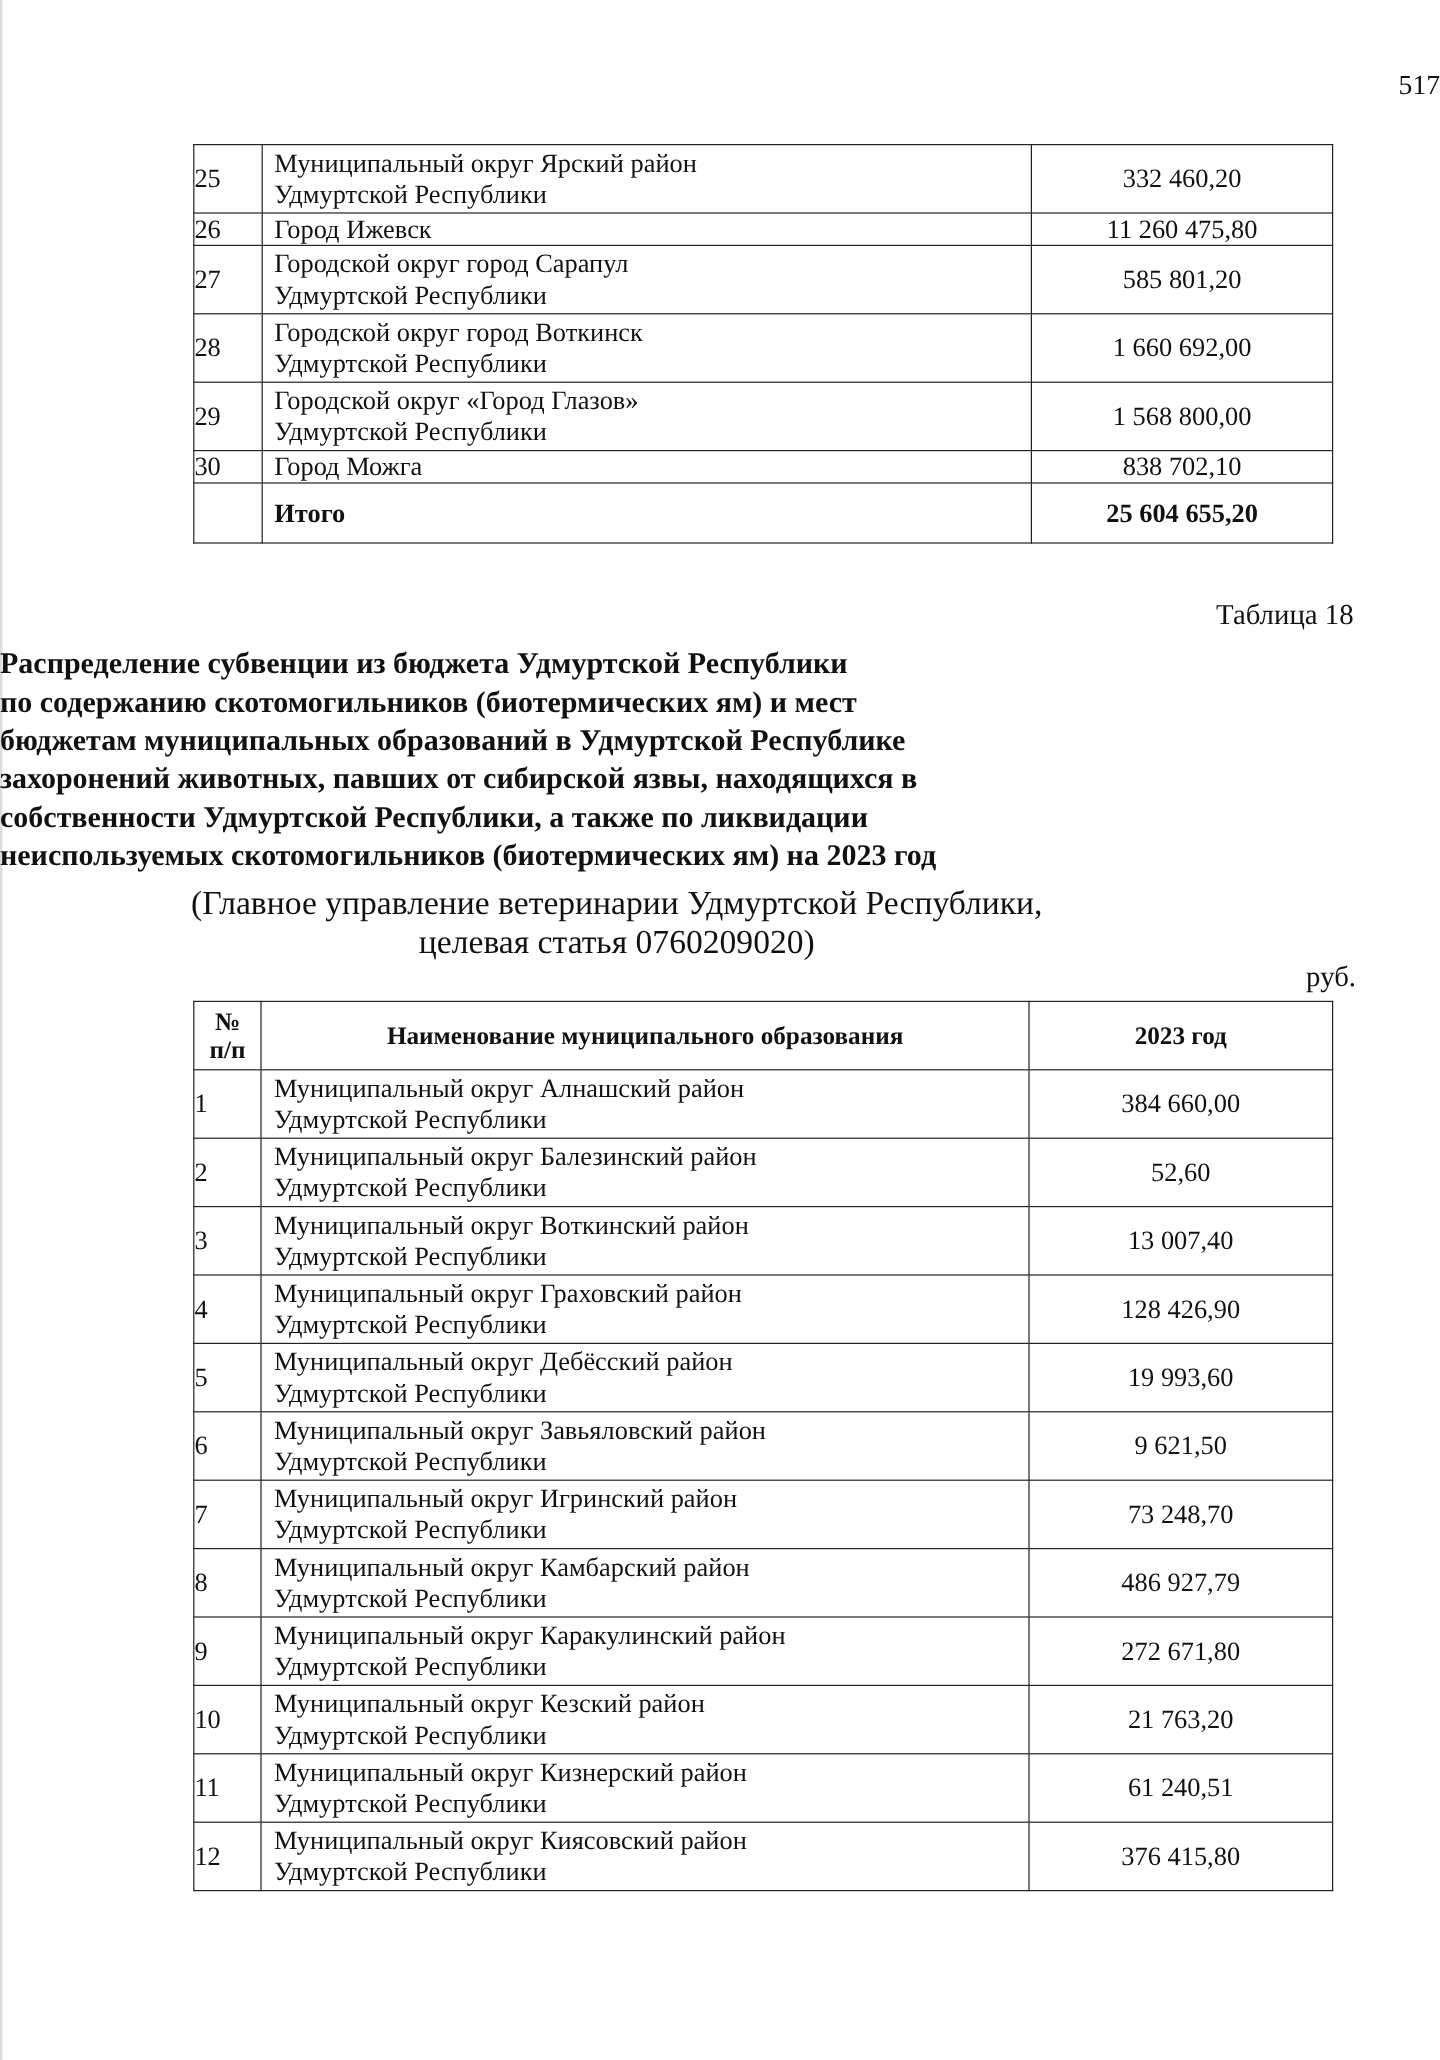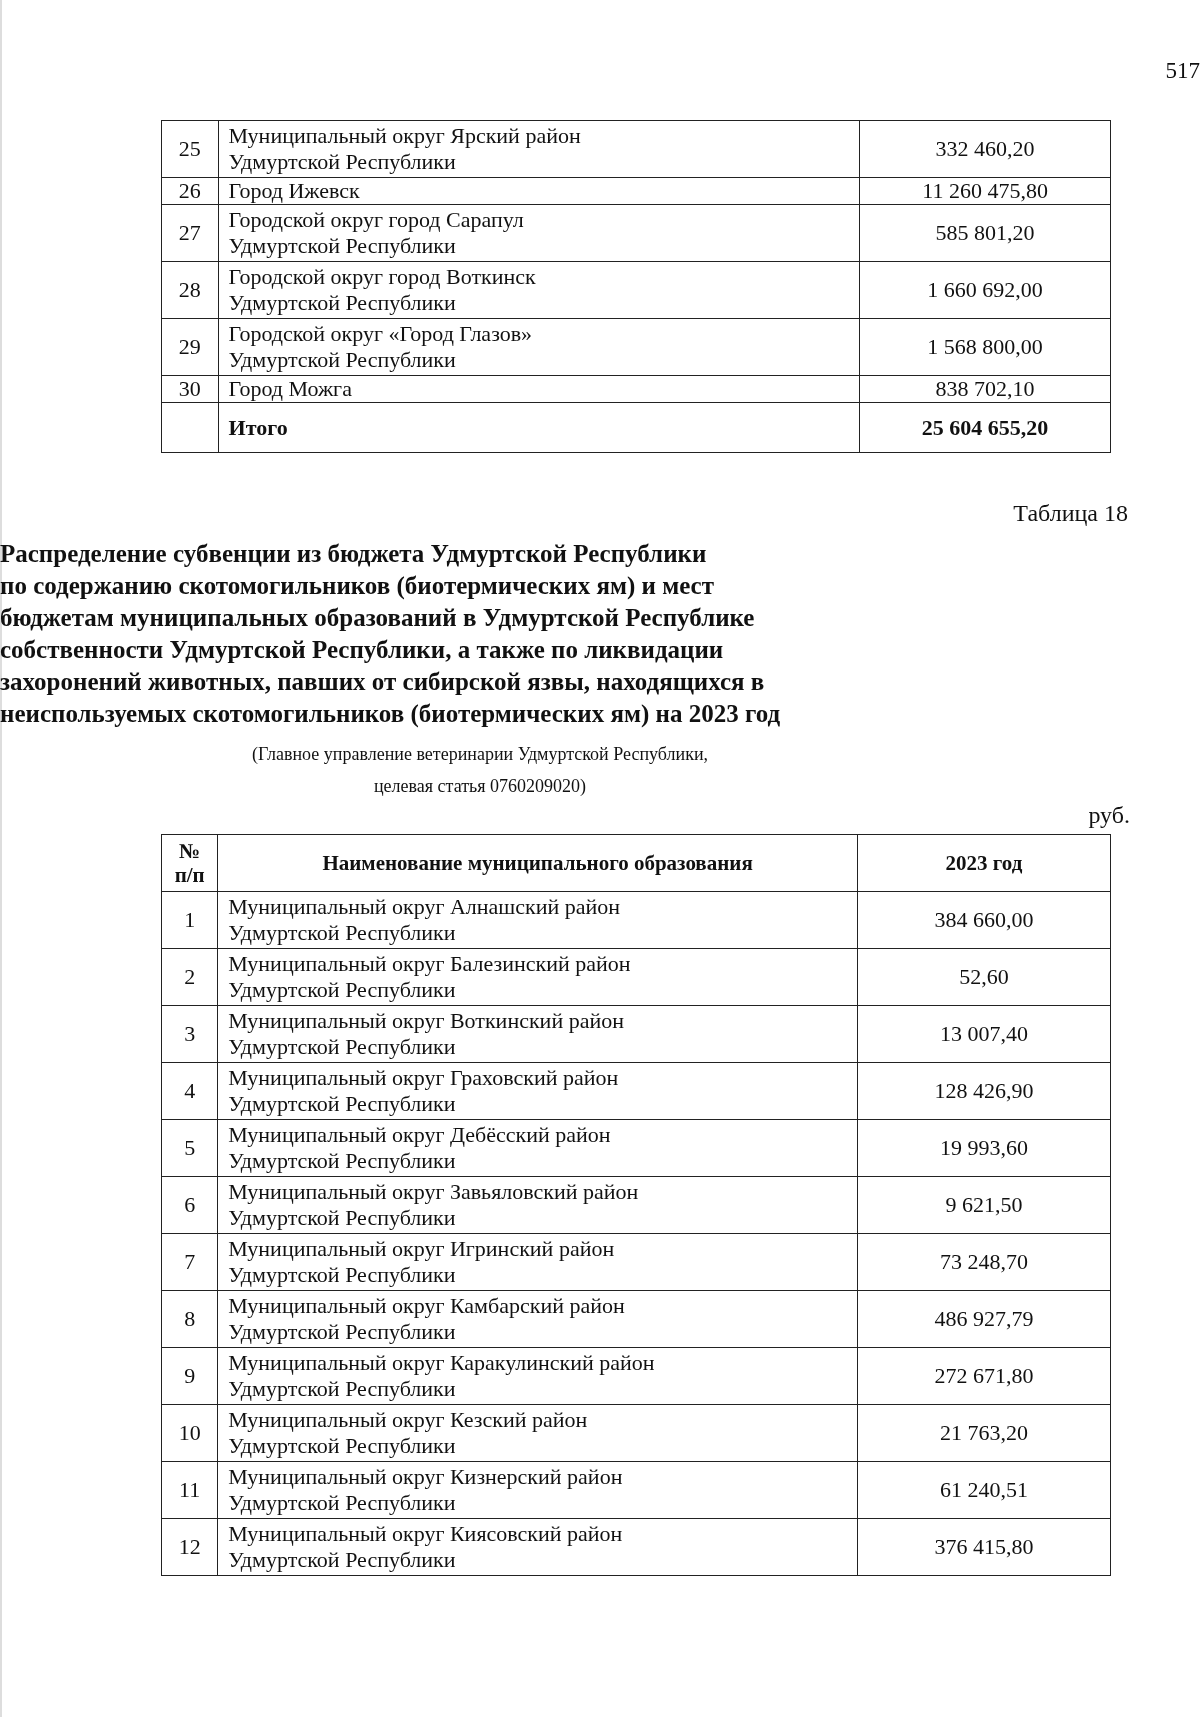--- a/index.html
+++ b/index.html
@@ -11,39 +11,39 @@
     position: absolute; top: 58px; left: 0; width: 1200px; text-align: right;
     font-size: 23px;
   }
   table.grid {
     position: absolute; left: 161px; border-collapse: collapse;
     font-size: 22px; line-height: 26px;
   }
   table.grid td, table.grid th {
     border: 1.5px solid #222; padding: 0; vertical-align: middle;
   }
-  table.grid td.num { width: 56px; text-align: center; }
+  table.grid td.num { width: 56px; text-align: left; }
   table.grid td.name { padding-left: 10px; text-align: left; }
   table.grid td.val { text-align: center; }
   .bold { font-weight: bold; }
 
   #table-top { top: 120px; width: 950px; }
   #table-top td.name { width: 636px; }
   #table-top td.val { width: 252px; }
 
   .table-label {
     position: absolute; top: 500px; right: 72px; font-size: 24px;
   }
   .title {
     position: absolute; top: 538px; left: 0; width: 1200px; text-align: left;
     font-size: 25px; font-weight: bold; line-height: 32px;
   }
   .subtitle {
     position: absolute; top: 738px; left: 0; width: 960px; text-align: center;
-    font-size: 18px; line-height: 32px;
+    font-size: 28px; line-height: 32px; padding-left: 34px;
   }
   .unit { position: absolute; top: 802px; right: 70px; font-size: 24px; }
 
   #table-main { top: 834px; width: 950px; }
   #table-main td.num { width: 56px; }
   #table-main td.name { width: 638px; }
   #table-main td.val { width: 256px; }
   #table-main th { font-weight: bold; font-size: 21px; height: 56px; line-height: 24px; }
   .two-line { height: 57px; }
   .one-line { height: 26px; }
@@ -110,22 +110,22 @@
     </tr>
   </tbody>
 </table>
 
 <div class="table-label">Таблица 18</div>
 
 <div class="title">
   <div>Распределение субвенции из бюджета Удмуртской Республики</div>
   <div>по содержанию скотомогильников (биотермических ям) и мест</div>
   <div>бюджетам муниципальных образований в Удмуртской Республике</div>
+  <div>захоронений животных, павших от сибирской язвы, находящихся в</div>
   <div>собственности Удмуртской Республики, а также по ликвидации</div>
-  <div>захоронений животных, павших от сибирской язвы, находящихся в</div>
   <div>неиспользуемых скотомогильников (биотермических ям) на 2023 год</div>
 </div>
 
 <div class="subtitle">
   <div>(Главное управление ветеринарии Удмуртской Республики,</div>
   <div>целевая статья 0760209020)</div>
 </div>
 
 <div class="unit">руб.</div>
 

